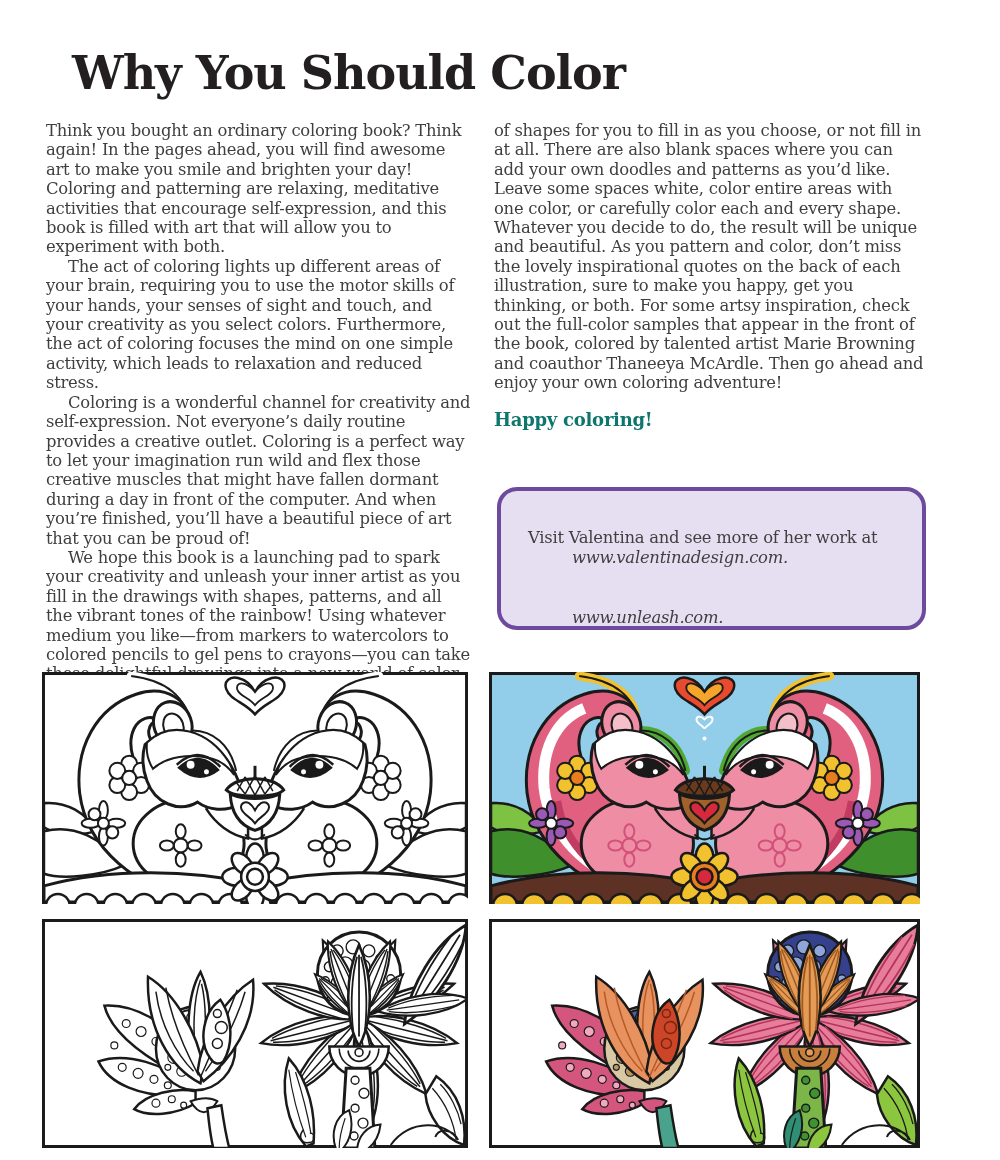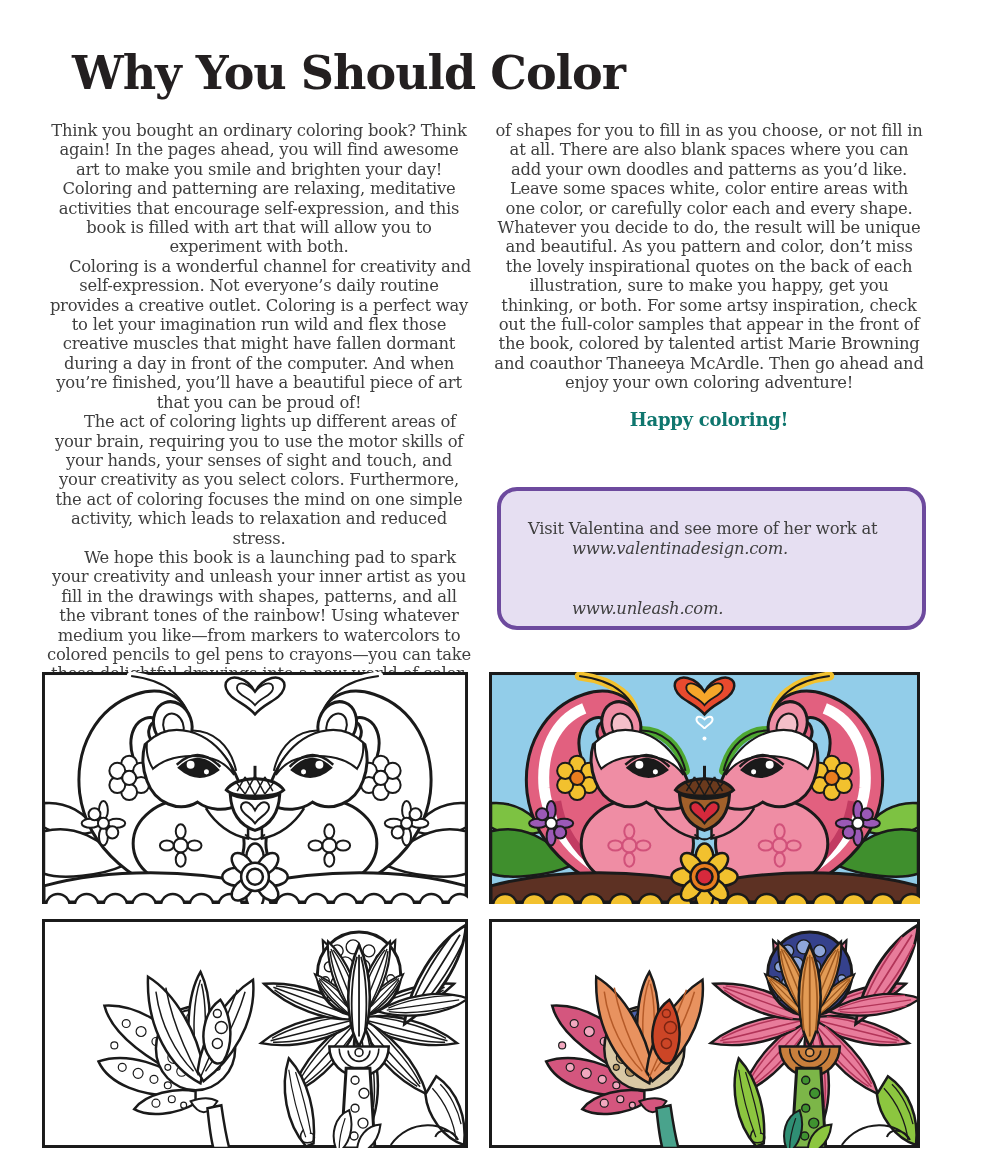--- a/index.html
+++ b/index.html
@@ -4,27 +4,27 @@
 <style>
   html,body{margin:0;padding:0;background:#ffffff;}
   body{width:1000px;height:1160px;position:relative;overflow:hidden;
        font-family:"DejaVu Serif","Liberation Serif",serif;color:#3f3f3f;}
   .page-title{position:absolute;left:56px;top:30px;margin:16px;
        font-size:46px;font-weight:bold;color:#231f20;letter-spacing:-1px;
        font-family:"DejaVu Serif","Liberation Serif",serif;}
   .col{position:absolute;top:121px;font-size:16.4px;line-height:19.4px;letter-spacing:-0.25px;}
   .col-left{left:46px;width:426px;}
   .col-right{left:494px;width:430px;}
-  .col p{margin:0;text-align:center;}
+  .col p{margin:0;}
   .col p + p{text-indent:22px;}
   .closing{margin-top:17px !important;text-indent:0 !important;
        font-weight:bold;font-size:18px;color:#0f766e;}
   .info-box{position:absolute;left:497px;top:487px;width:429px;height:143px;
        box-sizing:border-box;background:#e6dff2;border:4px solid #6d4a9e;
-       border-radius:20px;padding:28px 20px 0 27px;
+       border-radius:20px;padding:37px 20px 0 27px;
        font-size:16.4px;line-height:20px;letter-spacing:-0.25px;}
   .info-entry{margin:0 0 20px 0;}
   .info-url{font-style:italic;margin-left:44px;}
   figure{position:absolute;margin:0;}
   .fig-1{left:42px;top:672px;width:426px;height:232px;}
   .fig-2{left:489px;top:672px;width:431px;height:232px;}
   .fig-3{left:42px;top:919px;width:426px;height:229px;}
   .fig-4{left:489px;top:919px;width:431px;height:229px;}
   figure svg{width:100%;height:100%;display:block;}
 
@@ -374,22 +374,22 @@
         <path d="M 0,10 C -7,-5 -2,-20 10,-26 C 15,-10 10,2 2,10 Z" fill="var(--leaf2)" stroke="#1a1a1a" stroke-width="2"></path>
       </g>
     </g>
   </defs>
 </svg>
 
 <h1 class="page-title">Why You Should Color</h1>
 
 <div class="col col-left">
   <p>Think you bought an ordinary coloring book? Think again! In the pages ahead, you will find awesome art to make you smile and brighten your day! Coloring and patterning are relaxing, meditative activities that encourage self-expression, and this book is filled with art that will allow you to experiment with both.</p>
+  <p>The act of coloring lights up different areas of your brain, requiring you to use the motor skills of your hands, your senses of sight and touch, and your creativity as you select colors. Furthermore, the act of coloring focuses the mind on one simple activity, which leads to relaxation and reduced stress.</p>
   <p>Coloring is a wonderful channel for creativity and self-expression. Not everyone’s daily routine provides a creative outlet. Coloring is a perfect way to let your imagination run wild and flex those creative muscles that might have fallen dormant during a day in front of the computer. And when you’re finished, you’ll have a beautiful piece of art that you can be proud of!</p>
-  <p>The act of coloring lights up different areas of your brain, requiring you to use the motor skills of your hands, your senses of sight and touch, and your creativity as you select colors. Furthermore, the act of coloring focuses the mind on one simple activity, which leads to relaxation and reduced stress.</p>
   <p>We hope this book is a launching pad to spark your creativity and unleash your inner artist as you fill in the drawings with shapes, patterns, and all the vibrant tones of the rainbow! Using whatever medium you like—from markers to watercolors to colored pencils to gel pens to crayons—you can take these delightful drawings into a new world of color. Each of these illustrations contains layers and layers</p>
 </div>
 
 <div class="col col-right">
   <p>of shapes for you to fill in as you choose, or not fill in at all. There are also blank spaces where you can add your own doodles and patterns as you’d like. Leave some spaces white, color entire areas with one color, or carefully color each and every shape. Whatever you decide to do, the result will be unique and beautiful. As you pattern and color, don’t miss the lovely inspirational quotes on the back of each illustration, sure to make you happy, get you thinking, or both. For some artsy inspiration, check out the full-color samples that appear in the front of the book, colored by talented artist Marie Browning and coauthor Thaneeya McArdle. Then go ahead and enjoy your own coloring adventure!</p>
   <p class="closing">Happy coloring!</p>
 </div>
 
 <div class="info-box">
   <p class="info-entry">

